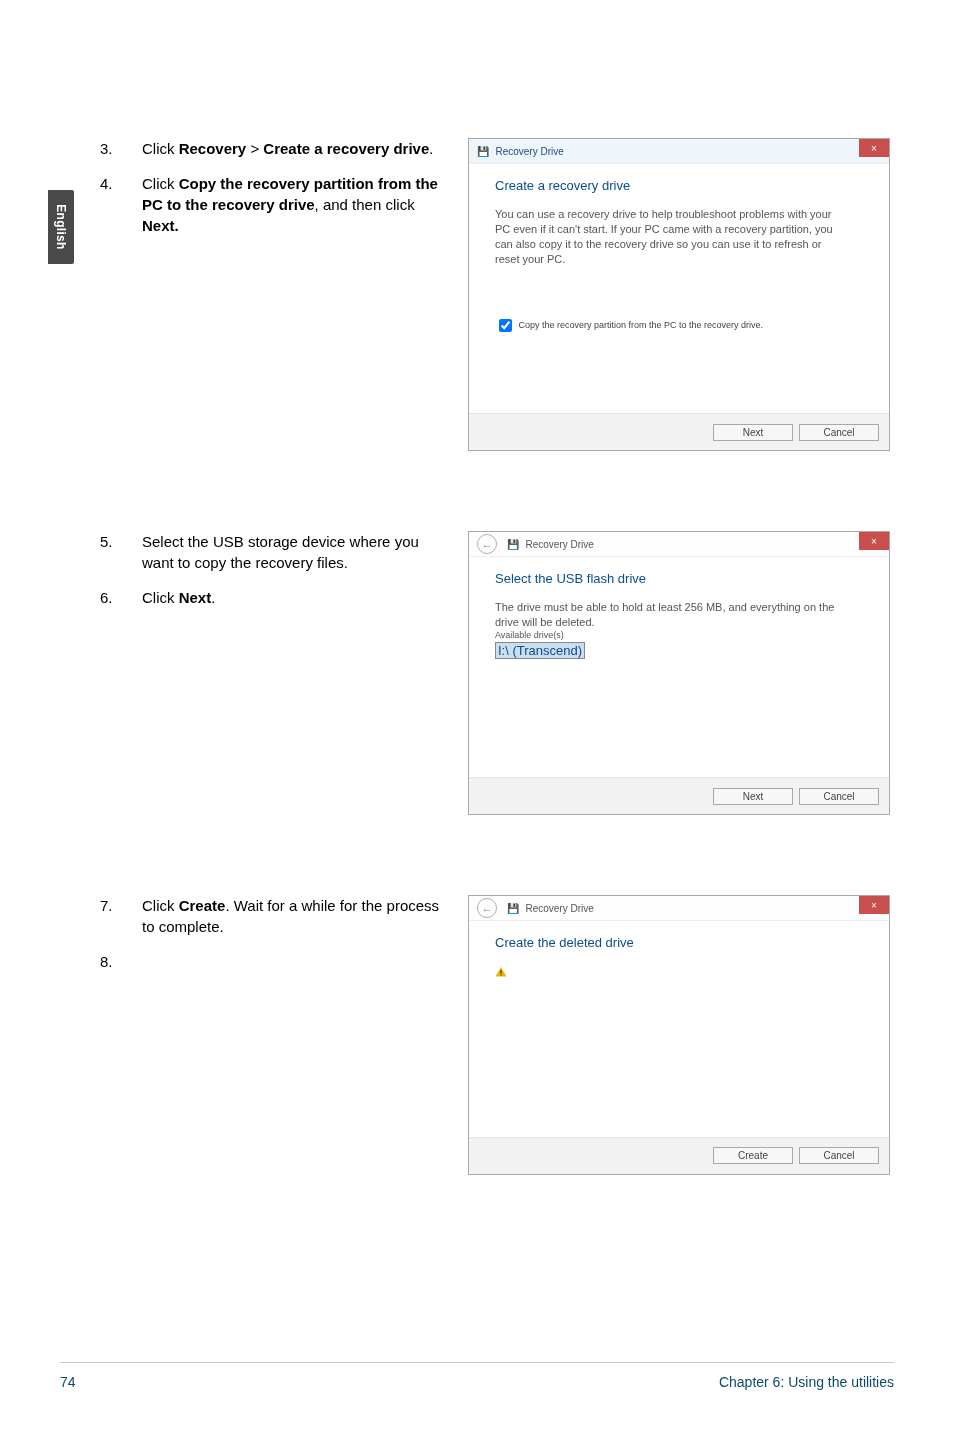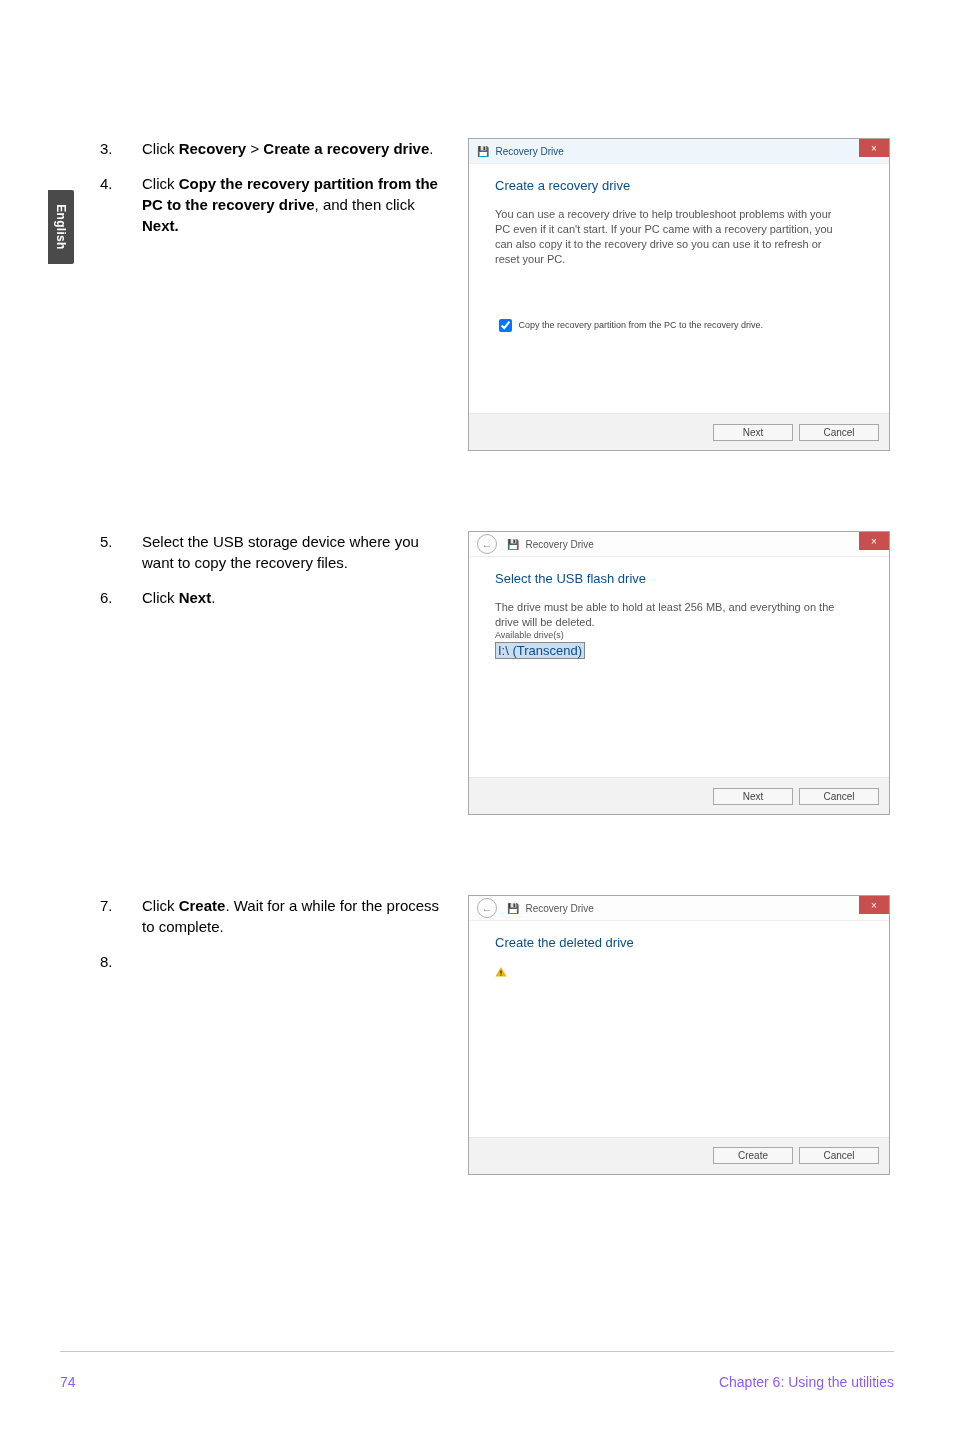--- a/index.html
+++ b/index.html
@@ -29,21 +29,21 @@
   .dlg .chk input{vertical-align:middle;margin-right:4px}
   .dlg .footer{height:36px;border-top:1px solid #e6e6e6;background:#f2f2f2;display:flex;align-items:center;justify-content:flex-end;gap:6px;padding-right:10px}
   .dlg .btn{border:1px solid #a8a8a8;background:#f7f7f7;font-size:10px;padding:2px 14px;min-width:50px;text-align:center}
   .dlg .back{width:18px;height:18px;border:1px solid #b0b0b0;border-radius:50%;display:flex;align-items:center;justify-content:center;font-size:11px;color:#888;margin-right:4px}
   .dlg .list{border:1px solid #888;padding:0 2px;font-size:13px;color:#0a4e8c;background:#cde;display:inline-block}
   .dlg .listwrap{}
   .dlg .listlabel{font-size:9px;color:#555;margin-bottom:2px}
   .dlg .warn-ic{display:inline-block;width:12px;height:12px;vertical-align:middle;margin-right:4px}
   .dlg1 .titlebar{background:#eef5fb;color:#1a4f85}
 
-  .page-foot{position:absolute;left:60px;right:60px;bottom:48px;display:flex;justify-content:space-between;font-size:14px;border-top:1px solid #c8c8c8;padding-top:22px;color:#8b5cf6}
+  .page-foot{position:absolute;left:60px;right:60px;bottom:48px;display:flex;justify-content:space-between;font-size:14px;border-top:1px solid #c8c8c8;padding-top:11px;color:#0c4a6e}
 </style>
 </head>
 <body>
 
 <div class="page">
 
   <div class="side-tab">
     <span>English</span>
   </div>
 

